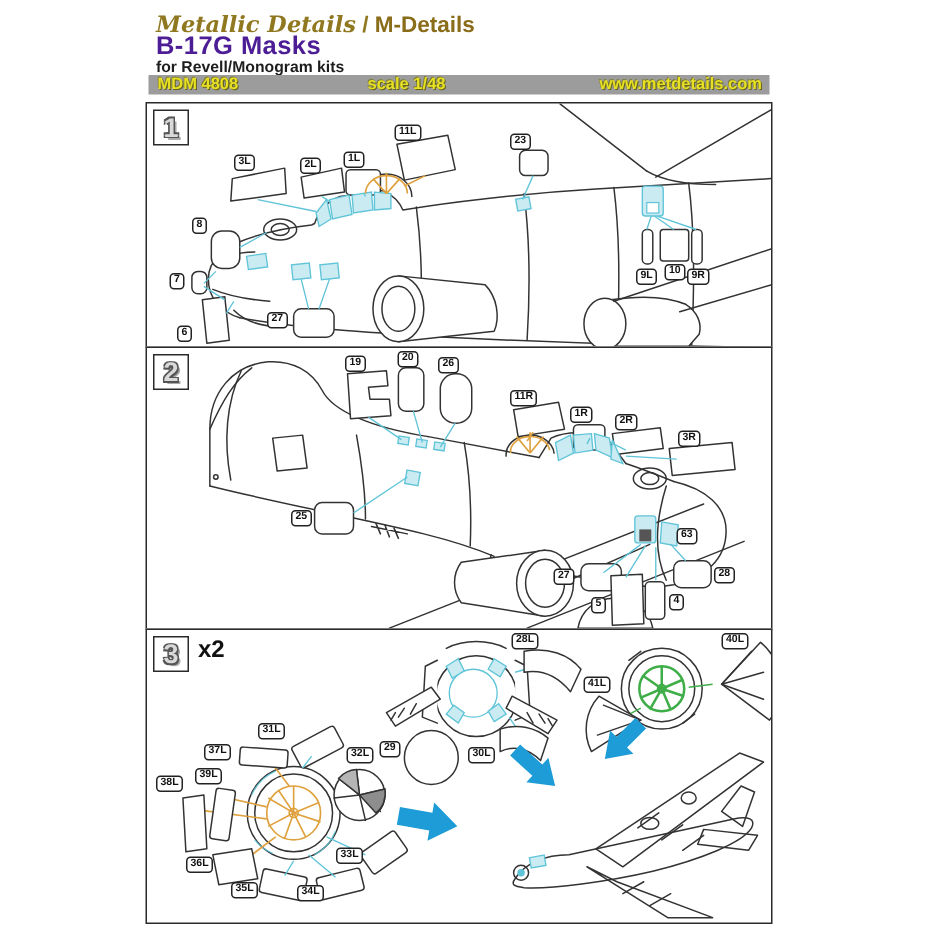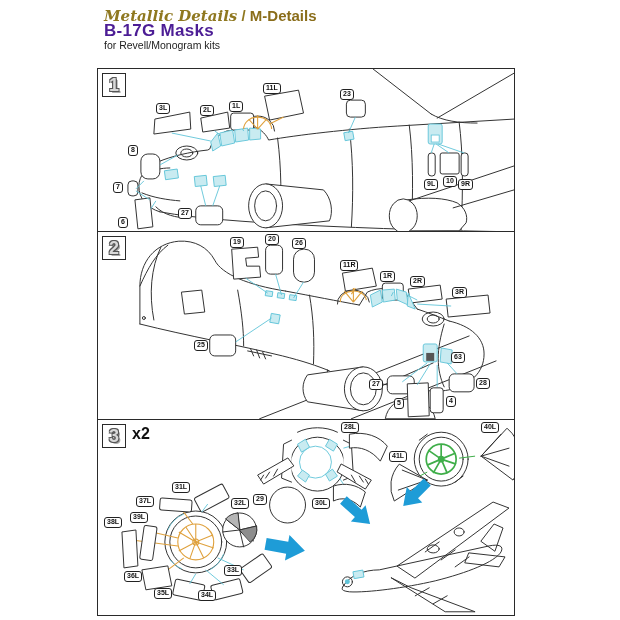--- a/index.html
+++ b/index.html
@@ -4,21 +4,21 @@
 <style>
   html,body{margin:0;padding:0;background:#fff;}
   body{width:620px;height:620px;font-family:"Liberation Sans",sans-serif;color:#222;}
   .page{position:relative;width:620px;height:620px;background:#fff;overflow:hidden;}
   .sheet{position:absolute;left:97px;top:0;width:418px;height:620px;}
   .logo-line{position:absolute;left:7px;top:7px;font-size:15px;white-space:nowrap;}
   .logo-script{font-family:"DejaVu Serif",serif;font-style:italic;font-weight:bold;color:var(--gold,#8f7820);}
   .logo-sep{font-weight:bold;color:var(--gold,#8f7820);}
   .logo-bold{font-weight:bold;color:var(--gold-dark,#8a6d1a);}
   .title{position:absolute;left:7px;top:21px;font-size:17px;font-weight:bold;color:#4c1d95;letter-spacing:.3px;}
-  .subtitle{position:absolute;left:7px;top:39px;font-size:10.5px;font-weight:normal;color:#1d1d1d;}
+  .subtitle{position:absolute;left:7px;top:39px;font-size:10.5px;font-weight:bold;color:#1d1d1d;}
   .bar{position:absolute;left:2px;top:50px;width:414px;height:13px;background:var(--bar-bg,#9c9c9c);}
   .bar span{position:absolute;top:0;line-height:13px;font-size:11px;font-weight:bold;color:var(--bar-text,#e8e023);
     text-shadow:.7px .7px 0 #63631a, -.5px -.5px 0 #7a7a30;white-space:nowrap;}
   .bar .code{left:6px;} .bar .scale{left:146px;} .bar .site{right:5px;}
   .panel{position:absolute;left:0;width:416px;border:1.3px solid #2a2a2a;background:#fff;}
   #panel1{top:68px;height:162px;} #panel2{top:231px;height:187px;} #panel3{top:419px;height:195px;}
   .panel svg{position:absolute;left:0;top:0;width:100%;height:100%;}
   .num-badge{position:absolute;left:4px;top:4px;width:22px;height:22px;border:1.6px solid #2a2a2a;z-index:4;
     display:flex;align-items:center;justify-content:center;font-weight:bold;font-size:18px;color:#d9d9d9;
     text-shadow:-1px -1px 0 #555,1px -1px 0 #555,-1px 1px 0 #555,1px 1px 0 #555,2px 2px 0 #aaa;background:#fff;}
@@ -40,20 +40,25 @@
 <div class="page">
   <div class="sheet">
 
     <div class="logo-line">
       <span class="logo-script">Metallic Details</span>
       <span class="logo-sep">/</span>
       <span class="logo-bold">M-Details</span>
     </div>
     <div class="title">B-17G Masks</div>
     <div class="subtitle">for Revell/Monogram kits</div>
+    <div class="bar">
+      <span class="code">MDM 4808</span>
+      <span class="scale">scale 1/48</span>
+      <span class="site">www.metdetails.com</span>
+    </div>
 
     <div class="panel" id="panel1">
       <div class="num-badge">1</div>
       <svg viewBox="0 0 417 162">
         <g class="ln">
           <path d="M276,0 L334,45"></path>
             <path d="M417,4 L340,49"></path>
             <path d="M334,45 C346,52 362,54 380,54"></path>
           <path d="M60,93 C74,87 92,83 110,81 L112,80 C115,71 121,65 129,62 L158,58 C164,61 169,66 171,71 C200,66 250,60 300,57 L417,50"></path>
           <path d="M60,93 C48,99 41,107 41,117 C41,130 49,139 62,143"></path>

